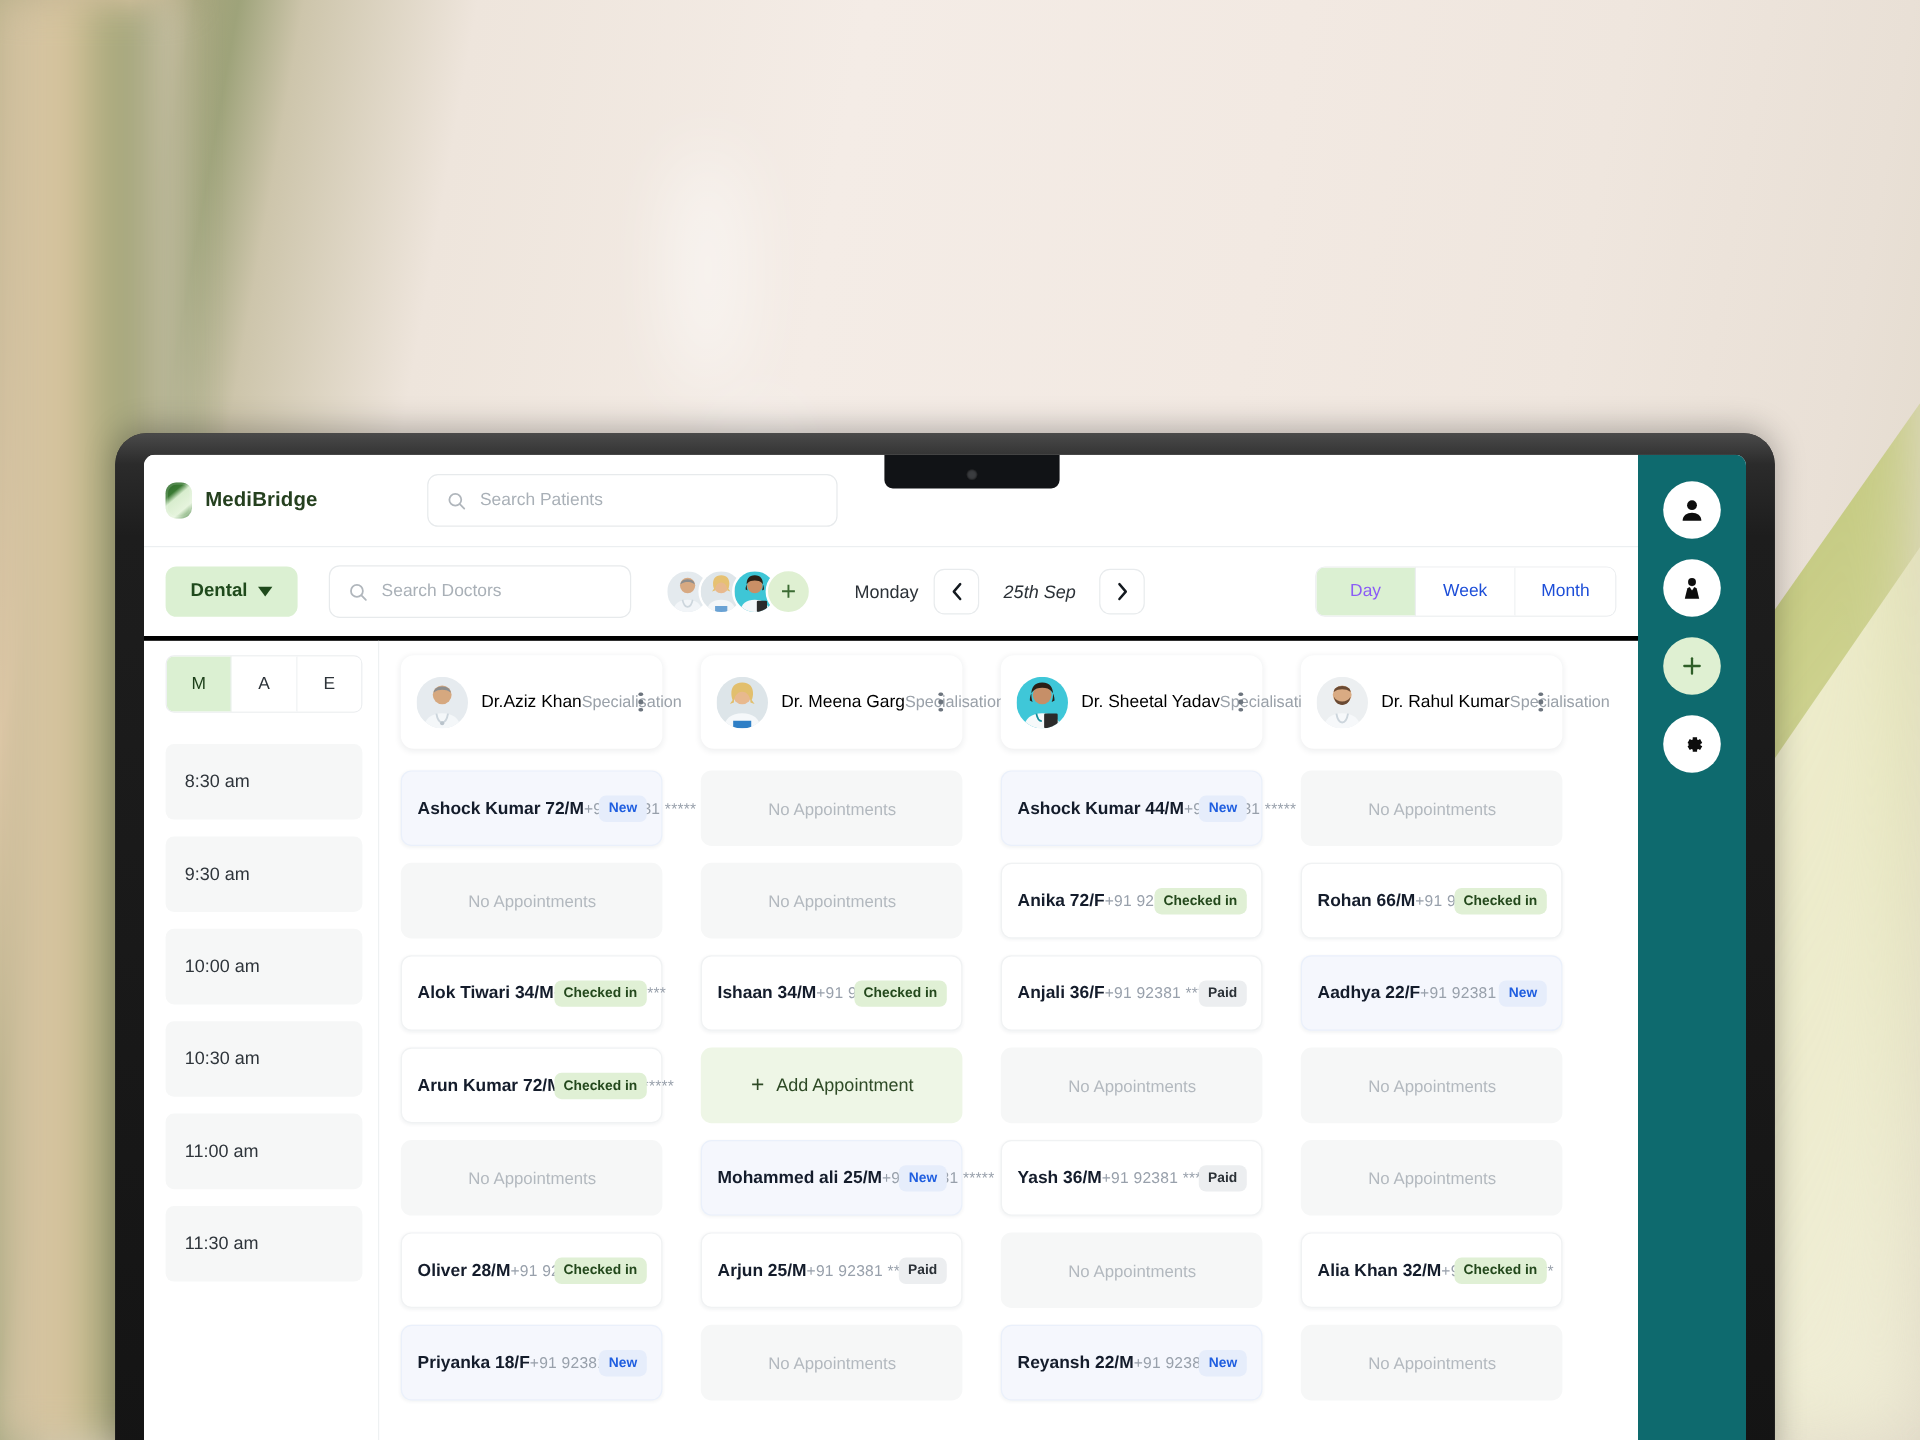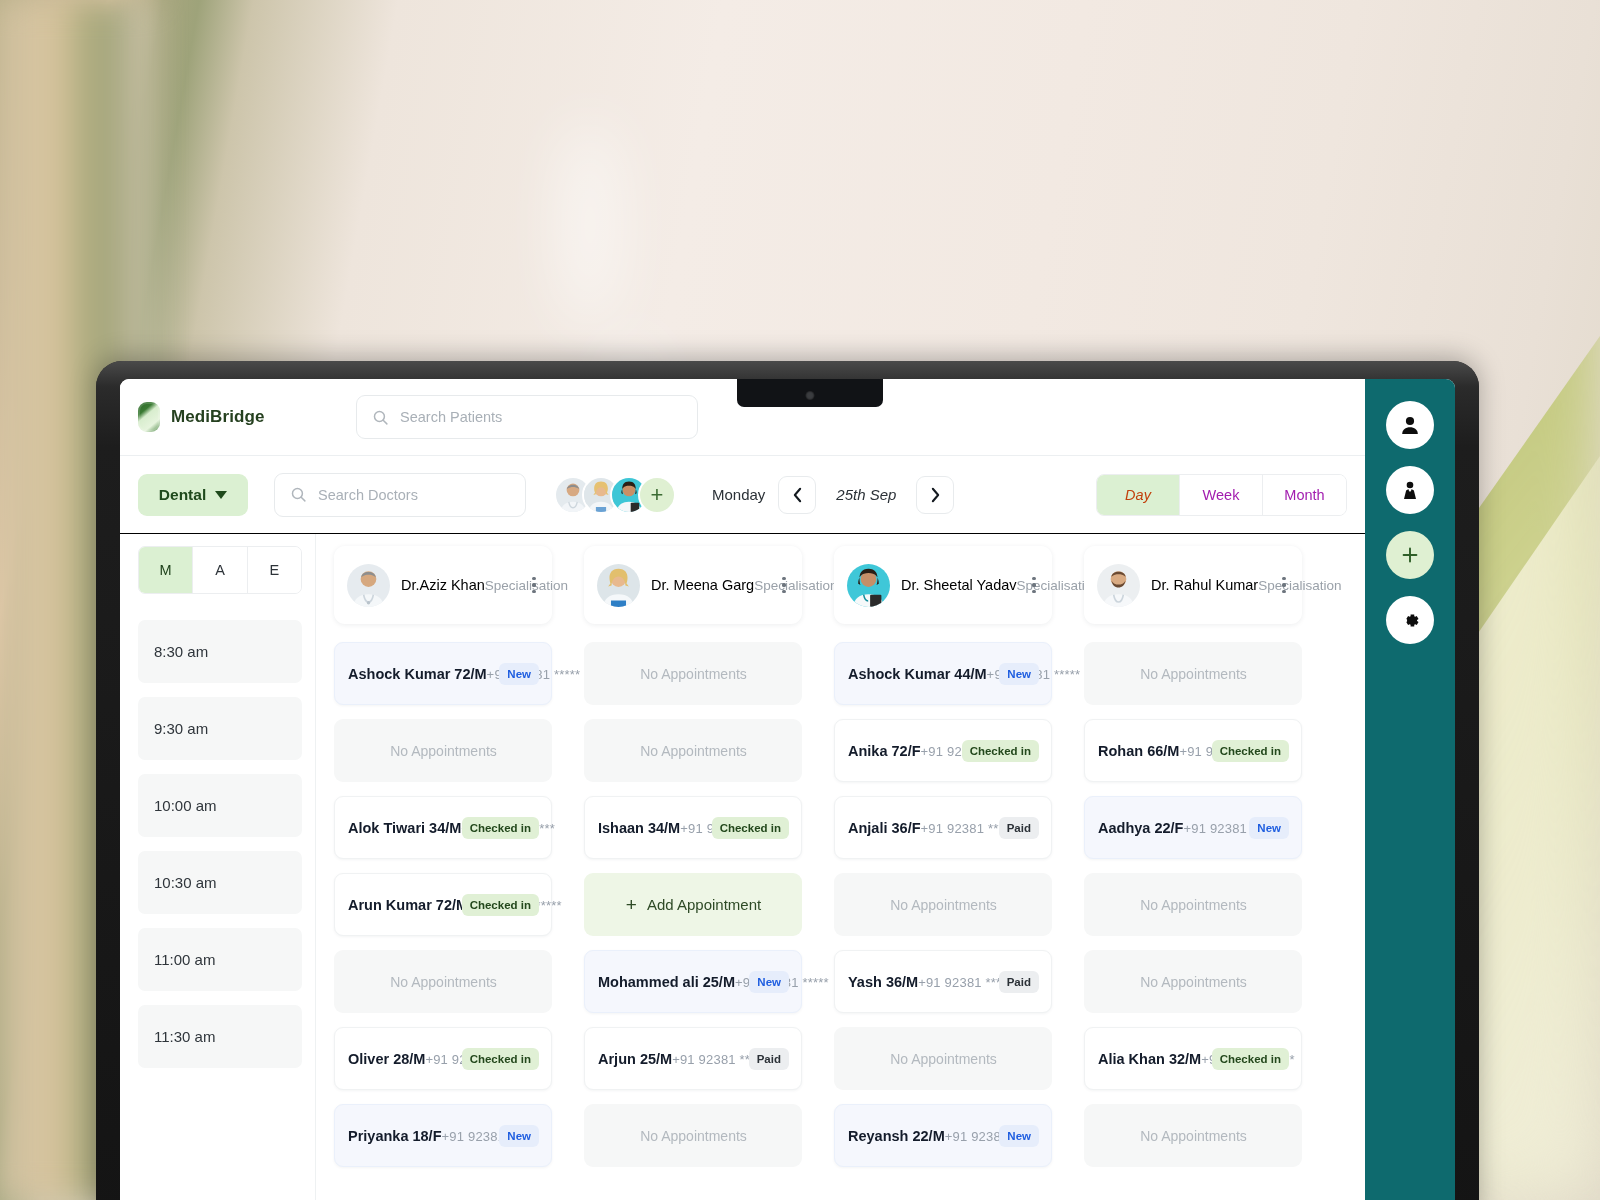--- a/index.html
+++ b/index.html
@@ -131,21 +131,21 @@
     font-size: 14.5px; color: #3a4149; width: 100%;
   }
   .search-box input::placeholder { color: #a9b0b7; }
   .ico { flex: none; display: inline-flex; align-items: center; justify-content: center; }
 
   
   .toolbar {
     height: 78px; flex: none;
     display: flex; align-items: center; gap: 0;
     padding: 0 0 0 18px;
-    border-bottom: 1px solid #000000;
+    border-bottom: 4px solid #000000;
   }
   .dept-chip {
     width: 110px; height: 42px;
     display: flex; align-items: center; justify-content: center; gap: 9px;
     background: #dbf0d2; color: #1f4a1c; border-radius: 9px;
     font-size: 15.5px; font-weight: 700;
   }
   .caret { width: 0; height: 0; border-left: 6px solid transparent; border-right: 6px solid transparent; border-top: 8px solid #1f4a1c; }
   .tb-gap-a { width: 26px; }
   .avatars { display: flex; align-items: center; margin-left: 28px; }
@@ -166,25 +166,25 @@
     background: #fff; display: flex; align-items: center; justify-content: center;
     color: #1d2329; font-size: 17px; font-weight: 700;
   }
   .datetext { font-size: 15px; color: #2b3137; min-width: 74px; text-align: center; font-style: italic; }
   .segmented {
     margin-left: auto; margin-right: 0;
     display: flex; height: 42px; border: 1px solid #eceef0; border-radius: 8px; overflow: hidden;
   }
   .seg {
     width: 83px; display: flex; align-items: center; justify-content: center;
-    font-size: 14.5px; color: #a21caf; background: #fff;
+    font-size: 14.5px; color: #1d4ed8; background: #fff;
     border-right: 1px solid #eceef0;
   }
   .seg:last-child { border-right: none; }
-  .seg.active { background: #dbf0d2; color: #c2410c; font-style: italic; }
+  .seg.active { background: #dbf0d2; color: #8b5cf6; }
 
   
   .body { flex: 1; display: flex; min-height: 0; }
 
   
   .rail {
     width: 196px; flex: none;
     padding: 12px 12px 0 18px;
     border-right: 1px solid #eef1f2;
   }

